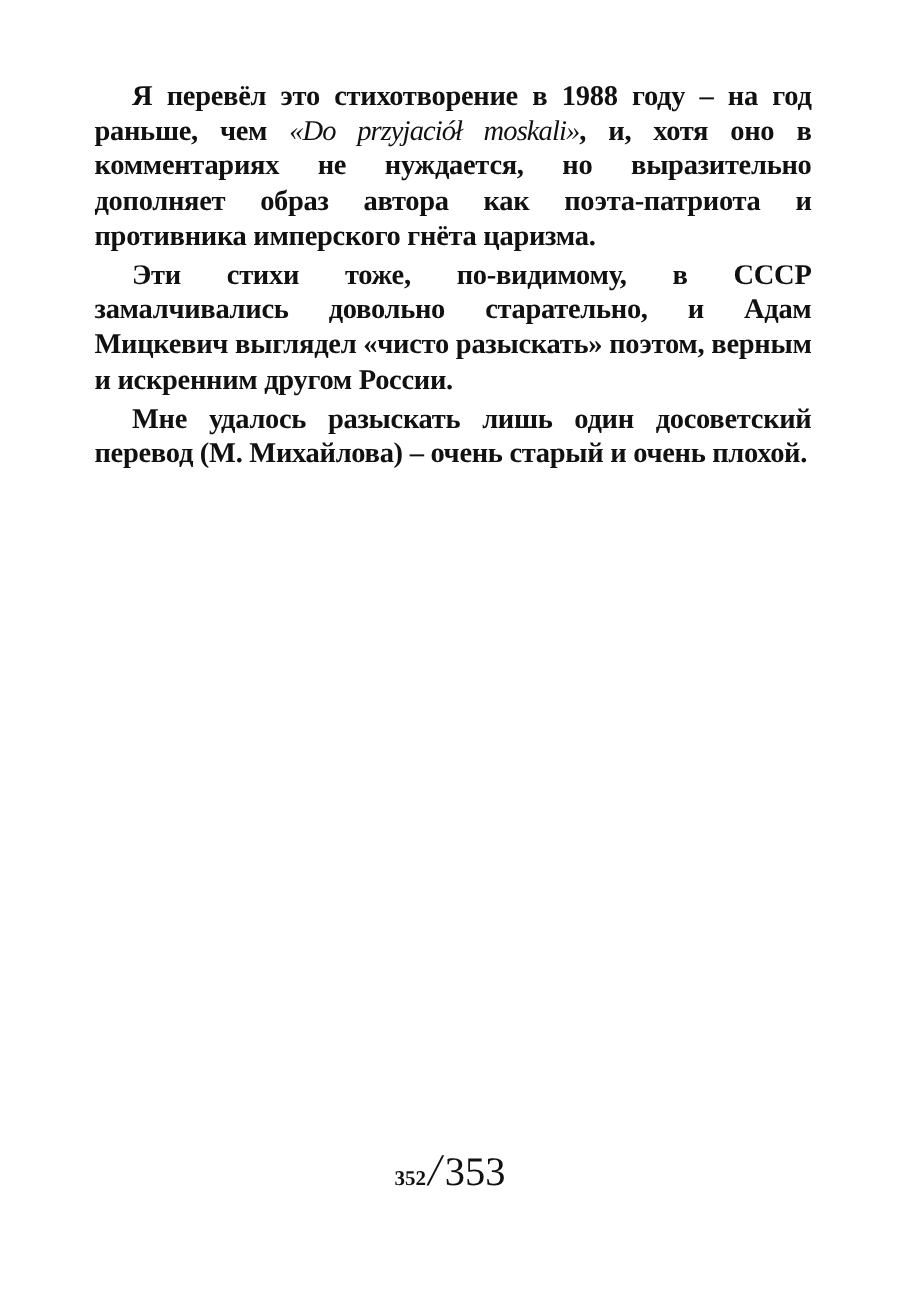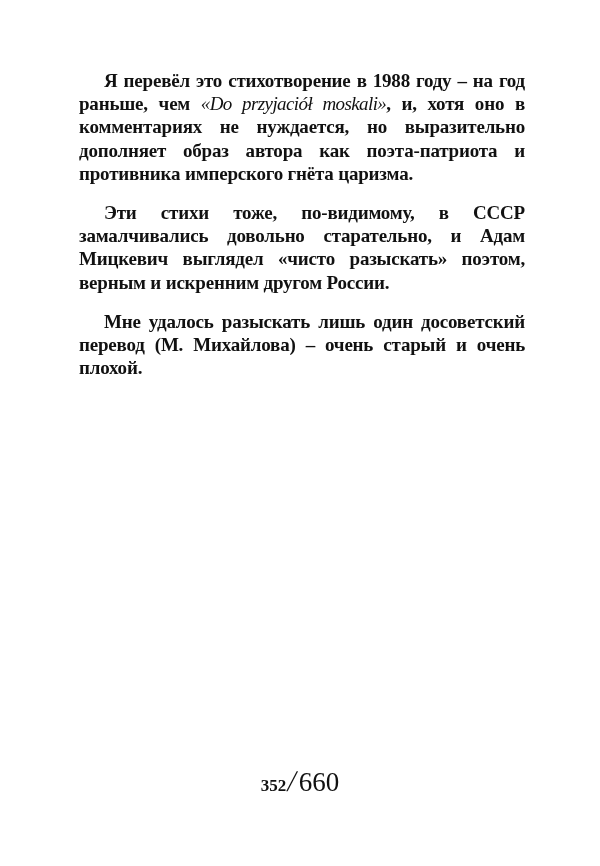--- a/index.html
+++ b/index.html
@@ -10,39 +10,39 @@
       top: 53px;
       width: 478px;
       font-family: "Liberation Serif", serif;
       font-size: 19px;
       line-height: 23.2px;
       color: #111111;
       text-align: justify;
       font-weight: bold;
       letter-spacing: -0.2px;
     }
-    .para { margin: 16px; text-indent: 25px; }
+    .para { margin: 0; text-indent: 25px; }
     .para + .para { margin-top: 3px; }
     .it { font-style: italic; font-weight: normal; letter-spacing: -0.6px; }
     .pagenum {
       position: absolute;
       left: 0; width: 600px;
       top: 764px;
       text-align: center;
       font-family: "Liberation Serif", serif;
       color: #111111;
     }
-    .pn-small { font-size: 17px; font-weight: bold; }
+    .pn-small { font-size: 14px; font-weight: bold; }
     .pn-slash { font-size: 30px; display: inline-block; transform: skewX(-10deg); margin: 0 2px; }
     .pn-big { font-size: 27px; }
   </style>
 </head>
 <body>
 
 <div class="page">
   <p class="para"><span>Я перевёл это стихотворение в 1988 году – на год раньше, чем </span><span class="it">«Do przyjaciół moskali»</span><span>, и, хотя оно в комментариях не нуждается, но выразительно дополняет образ автора как поэта-патриота и противника имперского гнёта царизма.</span></p>
   <p class="para">Эти стихи тоже, по-видимому, в СССР замалчивались довольно старательно, и Адам Мицкевич выглядел «чисто разыскать» поэтом, верным и искренним другом России.</p>
   <p class="para">Мне удалось разыскать лишь один досоветский перевод (М. Михайлова) – очень старый и очень плохой.</p>
 </div>
 
 <div class="pagenum">
-  <span class="pn-small">352</span><span class="pn-slash">/</span><span class="pn-big">660</span>
+  <span class="pn-small">352</span><span class="pn-slash">/</span><span class="pn-big">353</span>
 </div>
 
 </body></html>

